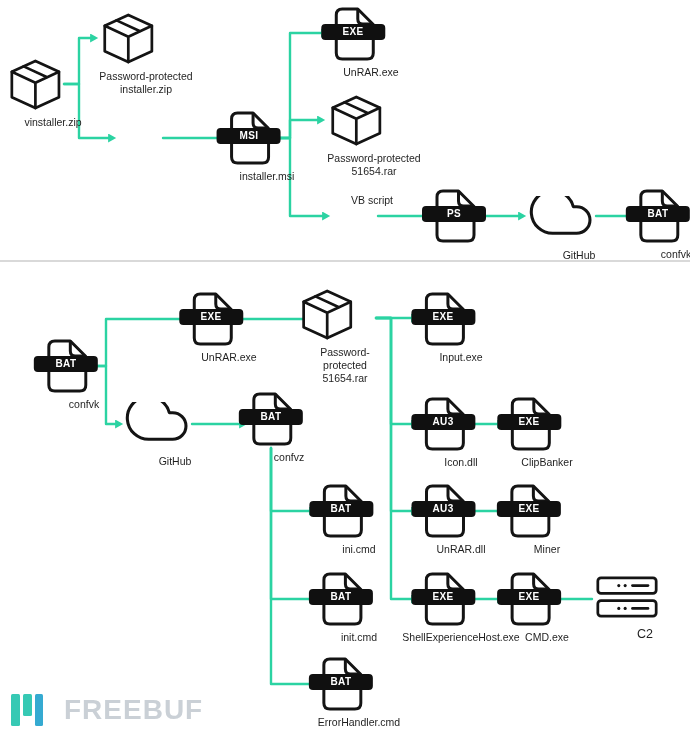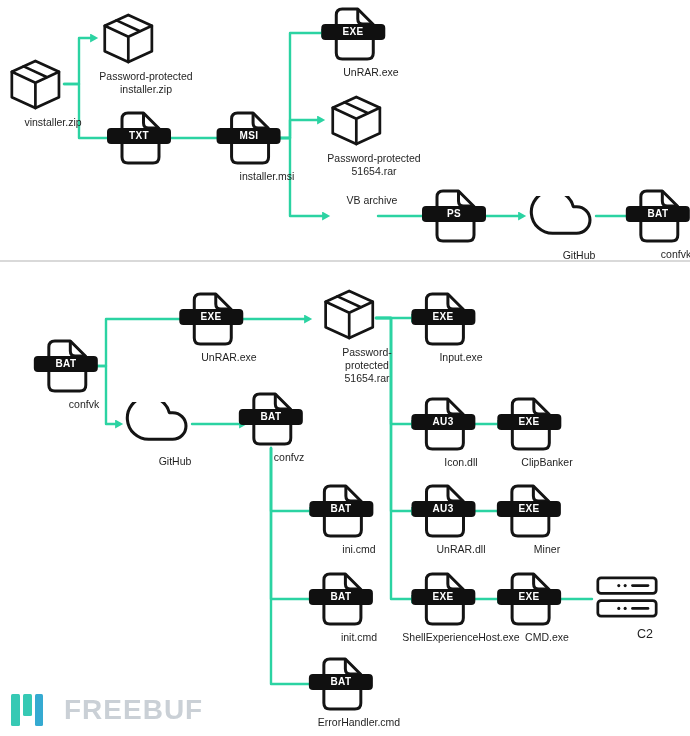--- a/index.html
+++ b/index.html
@@ -101,26 +101,20 @@
 
 <div class="node" style="left:128px;top:12px">
   <svg class="icon" width="58" height="53" viewBox="0 0 64 58">
       <use href="#sym-cube"></use>
     </svg>
   <div class="label">Password-protected
 installer.zip</div>
 </div>
 
 <div class="node" style="left:139px;top:111px">
-  <div class="docwrap">
-    <svg class="icon" width="44" height="54" viewBox="0 0 44 54">
-        <use href="#sym-doc"></use>
-      </svg>
-    <div class="badge">TXT</div>
-  </div>
 </div>
 
 <div class="node" style="left:249px;top:111px">
   <div class="docwrap">
     <svg class="icon" width="44" height="54" viewBox="0 0 44 54">
         <use href="#sym-doc"></use>
       </svg>
     <div class="badge">MSI</div>
   </div>
   <div class="label">installer.msi</div>
@@ -138,21 +132,21 @@
 
 <div class="node" style="left:356px;top:94px">
   <svg class="icon" width="58" height="53" viewBox="0 0 64 58">
       <use href="#sym-cube"></use>
     </svg>
   <div class="label">Password-protected
 51654.rar</div>
 </div>
 
 <div class="node" style="left:354px;top:189px">
-  <div class="label">VB archive</div>
+  <div class="label">VB script</div>
 </div>
 
 <div class="node" style="left:454px;top:189px">
   <div class="docwrap">
     <svg class="icon" width="44" height="54" viewBox="0 0 44 54">
         <use href="#sym-doc"></use>
       </svg>
     <div class="badge">PS</div>
   </div>
 </div>
@@ -194,21 +188,21 @@
   <div class="label">UnRAR.exe</div>
 </div>
 
 <div class="node" style="left:157px;top:402px">
   <svg class="icon" width="64" height="48" viewBox="0 3 24 18">
       <use href="#sym-cloud"></use>
     </svg>
   <div class="label">GitHub</div>
 </div>
 
-<div class="node" style="left:349px;top:288px">
+<div class="node" style="left:327px;top:288px">
   <svg class="icon" width="58" height="53" viewBox="0 0 64 58">
       <use href="#sym-cube"></use>
     </svg>
   <div class="label">Password-
 protected
 51654.rar</div>
 </div>
 
 <div class="node" style="left:271px;top:392px">
   <div class="docwrap">

